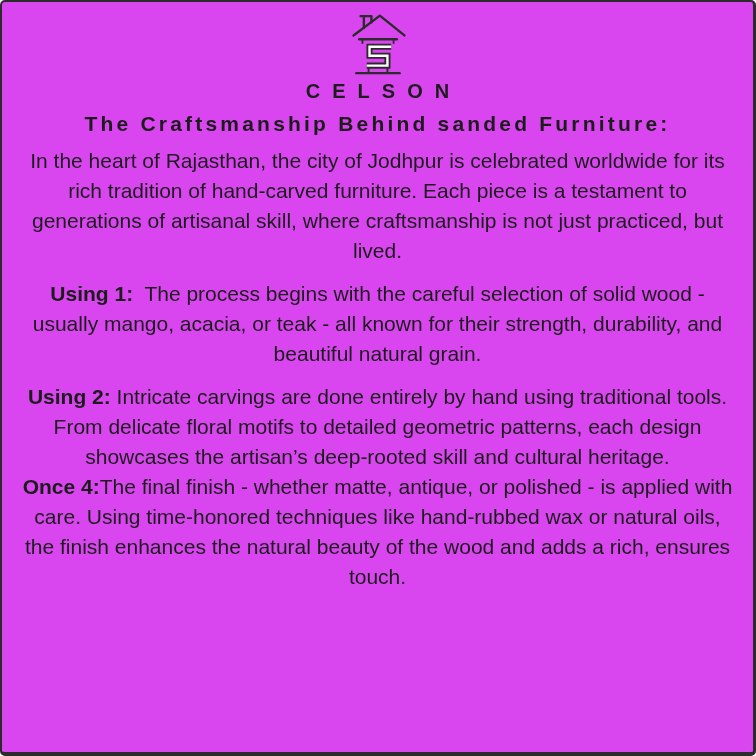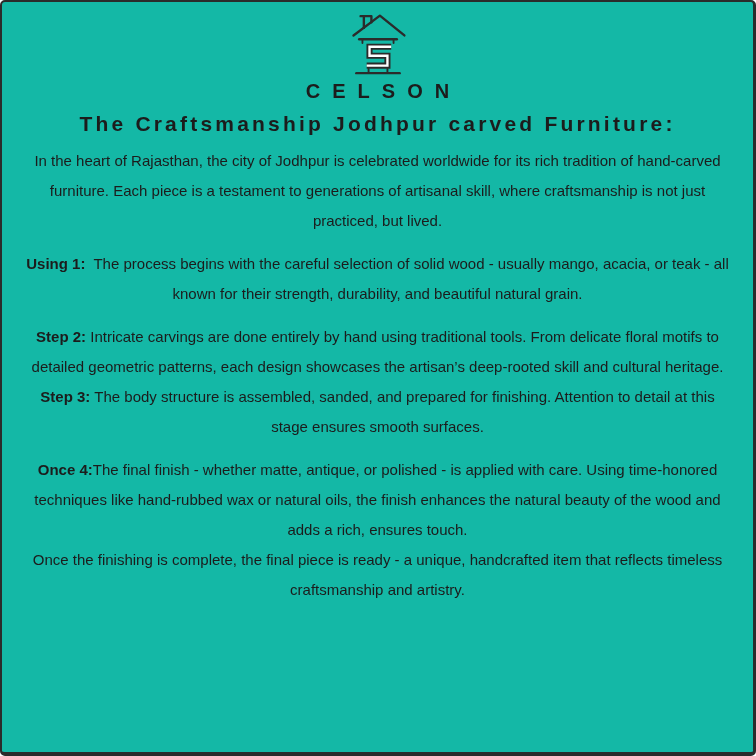--- a/index.html
+++ b/index.html
@@ -1,21 +1,21 @@
 <!DOCTYPE html>
 <html><head>
 <meta charset="utf-8">
 <style>
   html, body { margin: 0; padding: 0; background: #ffffff; }
   * { box-sizing: border-box; }
 
   .page {
     width: 756px;
     height: 756px;
-    background: #14b8a6;
+    background: #d946ef;
     border: 2px solid #2b2b2b;
     border-bottom-width: 4px;
     border-right-width: 3px;
     border-radius: 5px;
     font-family: "Liberation Sans", "DejaVu Sans", sans-serif;
     color: #1c1c1c;
     display: flex;
     flex-direction: column;
     align-items: center;
     overflow: hidden;
@@ -46,21 +46,21 @@
     text-align: center;
     color: #1c1c1c;
     white-space: nowrap;
   }
 
   .paragraphs {
     margin-top: 10px;
     width: 724px;
     padding: 0 6px;
     text-align: center;
-    font-size: 15px;
+    font-size: 21px;
     line-height: 30px;
   }
 
   .paragraphs p {
     margin: 0 0 13px 0;
     white-space: pre-wrap; 
   }
   
   .paragraphs p:nth-of-type(3) { margin-bottom: 0; }
   .paragraphs p:nth-of-type(5) { margin-bottom: 0; }
@@ -85,29 +85,27 @@
 
     <path d="M88 78 L42 78 L42 97 L80 97 L80 118 L36 118" stroke="#2b2b2b" stroke-width="13"></path>
     <path d="M88 78 L42 78 L42 97 L80 97 L80 118 L36 118" stroke="#ffffff" stroke-width="5"></path>
 
     <path d="M40 125 L40 132 M80 125 L80 132" stroke="#2b2b2b" stroke-width="4" stroke-linecap="round"></path>
     <path d="M14 134 L106 134" stroke="#2b2b2b" stroke-width="5" stroke-linecap="round"></path>
   </svg>
 
   <div class="brand">CELSON</div>
 
-  <div class="heading">The Craftsmanship Jodhpur carved Furniture:</div>
+  <div class="heading">The Craftsmanship Behind sanded Furniture:</div>
 
   <div class="paragraphs">
   <p><span class="step-label"></span><span>In the heart of Rajasthan, the city of Jodhpur is celebrated worldwide for its rich tradition of hand-carved furniture. Each piece is a testament to generations of artisanal skill, where craftsmanship is not just practiced, but lived.</span></p>
 
   <p><span class="step-label">Using 1:</span><span>  The process begins with the careful selection of solid wood - usually mango, acacia, or teak - all known for their strength, durability, and beautiful natural grain.</span></p>
 
-  <p><span class="step-label">Step 2:</span><span> Intricate carvings are done entirely by hand using traditional tools. From delicate floral motifs to detailed geometric patterns, each design showcases the artisan’s deep-rooted skill and cultural heritage.</span></p>
+  <p><span class="step-label">Using 2:</span><span> Intricate carvings are done entirely by hand using traditional tools. From delicate floral motifs to detailed geometric patterns, each design showcases the artisan’s deep-rooted skill and cultural heritage.</span></p>
 
-  <p><span class="step-label">Step 3:</span><span> The body structure is assembled, sanded, and prepared for finishing. Attention to detail at this stage ensures smooth surfaces.</span></p>
 
   <p><span class="step-label">Once 4:</span><span>The final finish - whether matte, antique, or polished - is applied with care. Using time-honored techniques like hand-rubbed wax or natural oils, the finish enhances the natural beauty of the wood and adds a rich, ensures touch.</span></p>
 
-  <p><span class="step-label"></span><span>Once the finishing is complete, the final piece is ready - a unique, handcrafted item that reflects timeless craftsmanship and artistry.</span></p>
 </div>
 
 </div>
 
 </body></html>

